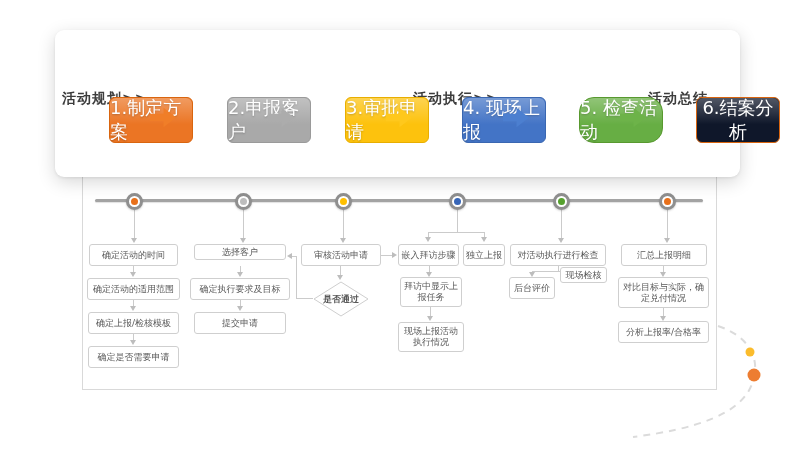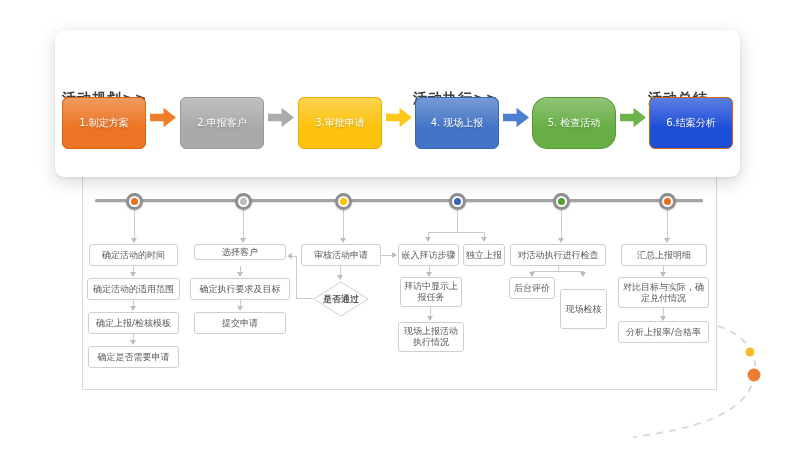--- a/index.html
+++ b/index.html
@@ -48,24 +48,24 @@
   .card {
     position:absolute; left:55px; top:30px; width:685px; height:147px;
     background:#fff; border-radius:9px; z-index:5;
     box-shadow:0 5px 18px rgba(0,0,0,.16), 0 1px 3px rgba(0,0,0,.08);
   }
   .sec-label {
     position:absolute; top:60px; font-size:14px; font-weight:bold; color:#3d3d3d;
     letter-spacing:1px;
   }
   .step {
-    position:absolute; top:67px; width:84px; height:52px; box-sizing:border-box;
+    position:absolute; top:67px; width:84px; height:46px; box-sizing:border-box;
     border-radius:6px; border:1px solid rgba(0,0,0,.12);
     display:flex; align-items:center; justify-content:center;
-    color:#fff; font-size:10px; text-shadow:0 1px 2px rgba(0,0,0,.25);
+    color:#fff; font-size:18px; text-shadow:0 1px 2px rgba(0,0,0,.25);margin-left:47px;
   }
   .step::before { content:""; position:absolute; inset:0; border-radius:inherit;
     background:linear-gradient(rgba(255,255,255,.28), rgba(255,255,255,0) 60%); }
   .step-arrow {
     position:absolute; top:77px; width:26px; height:21px;
     clip-path:polygon(0% 32%, 52% 32%, 52% 4%, 100% 50%, 52% 96%, 52% 68%, 0% 68%);
   }
   .curve-svg { position:absolute; left:600px; top:300px; z-index:3; }
 </style>
 </head>
@@ -157,21 +157,21 @@
   <div class="vl" style="left:430px;top:307px;height:9px"></div>
     <div class="ah-down" style="left:427px;top:316px"></div>
   <div class="fbox" style="left:398px;top:322px;width:66px;height:30px">现场上报活动执行情况</div>
 
   <div class="fbox" style="left:510px;top:244px;width:96px;height:22px">对活动执行进行检查</div>
   <div class="vl" style="left:558px;top:266px;height:6px"></div>
   <div class="hl" style="left:532px;top:271px;width:52px"></div>
   <div class="ah-down" style="left:529px;top:272px"></div>
   <div class="ah-down" style="left:580px;top:272px"></div>
   <div class="fbox" style="left:509px;top:277px;width:46px;height:22px">后台评价</div>
-  <div class="fbox" style="left:560px;top:289px;width:47px;height:40px">现场检核</div>
+  <div class="fbox" style="left:560px;top:267px;width:47px;height:16px">现场检核</div>
 
   <div class="fbox" style="left:621px;top:244px;width:86px;height:22px">汇总上报明细</div>
   <div class="vl" style="left:663px;top:266px;height:6px"></div>
     <div class="ah-down" style="left:660px;top:272px"></div>
   <div class="fbox" style="left:618px;top:277px;width:91px;height:31px">对比目标与实际，确定兑付情况</div>
   <div class="vl" style="left:663px;top:308px;height:8px"></div>
     <div class="ah-down" style="left:660px;top:316px"></div>
   <div class="fbox" style="left:618px;top:321px;width:91px;height:22px">分析上报率/合格率</div>
 
   <svg class="curve-svg" width="192" height="159">
@@ -188,15 +188,15 @@
     <div class="step" style="left: 7px; background: rgb(235, 117, 36); border-color: rgb(217, 101, 15);">1.制定方案</div>
     <div class="step-arrow" style="left: 95px; background: rgb(240, 126, 40);"></div>
     <div class="step" style="left: 125px; background: rgb(169, 169, 169); border-color: rgb(154, 154, 154);">2.申报客户</div>
     <div class="step-arrow" style="left: 213px; background: rgb(172, 172, 172);"></div>
     <div class="step" style="left: 243px; background: rgb(253, 194, 13); border-color: rgb(232, 174, 0);">3.审批申请</div>
     <div class="step-arrow" style="left: 331px; background: rgb(255, 200, 28);"></div>
     <div class="step" style="left: 360px; background: rgb(67, 116, 198); border-color: rgb(58, 103, 177);">4. 现场上报</div>
     <div class="step-arrow" style="left: 448px; background: rgb(76, 127, 208);"></div>
     <div class="step" style="left: 477px; background: rgb(103, 174, 68); border-color: rgb(88, 153, 47); border-radius: 15px;">5. 检查活动</div>
     <div class="step-arrow" style="left: 565px; background: rgb(109, 179, 73);"></div>
-    <div class="step" style="left: 594px; background: #1d4ed8; border-color: rgb(217, 101, 15);">6.结案分析</div>
+    <div class="step" style="left: 594px; background: #0f172a; border-color: rgb(217, 101, 15); text-align: center;">6.结案分析</div>
   </div>
 </div>
 
 </body></html>

